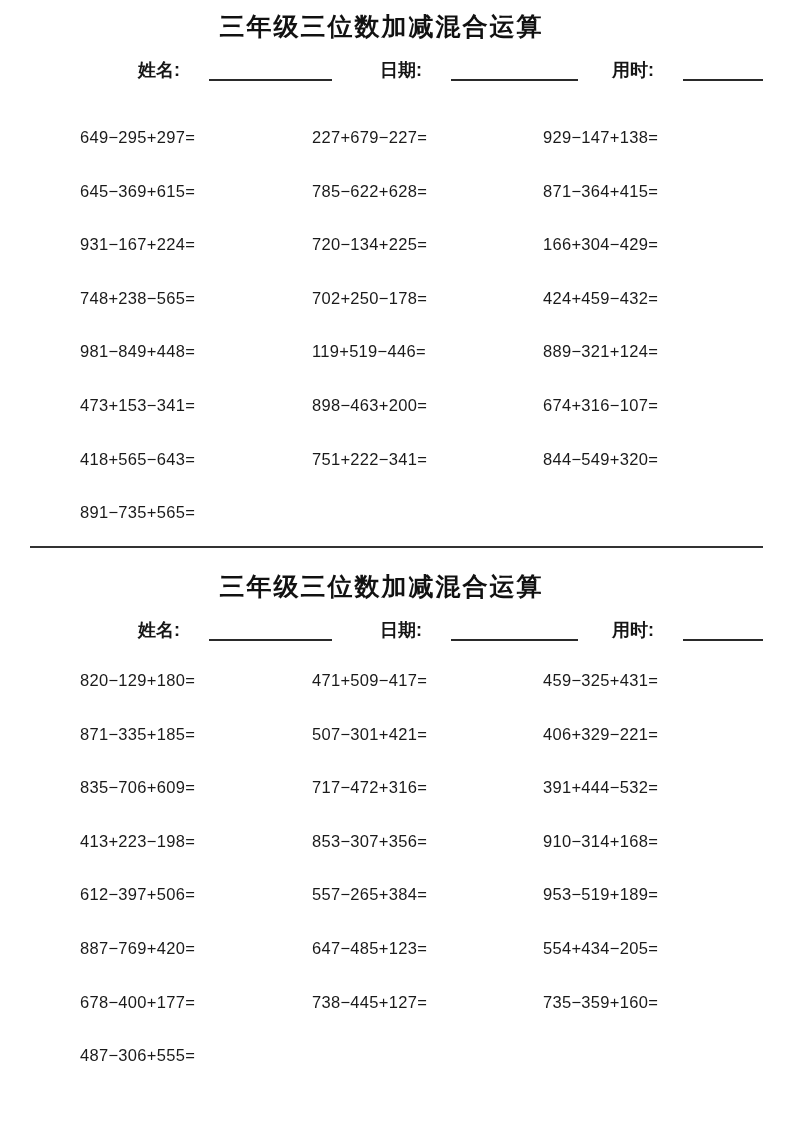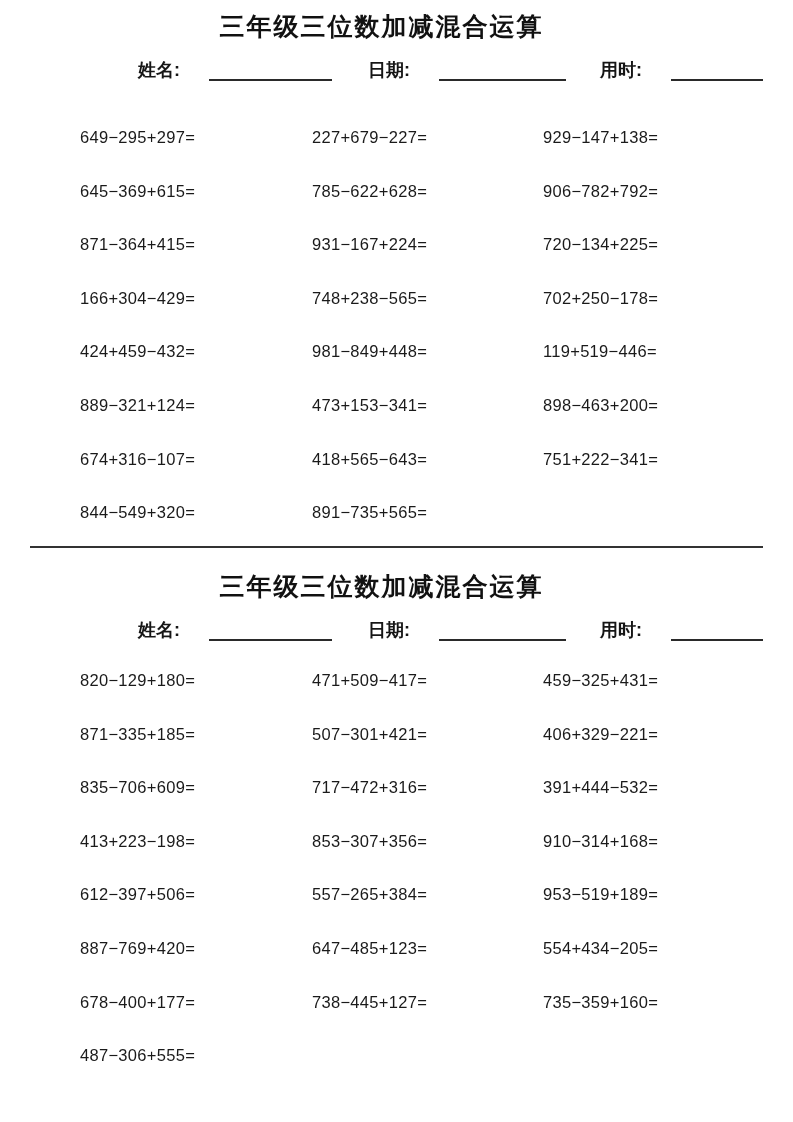--- a/index.html
+++ b/index.html
@@ -42,21 +42,21 @@
   .flabel { line-height: 22px; }
   .fline {
     display: inline-block;
     height: 20px;
     border-bottom: 2px solid #2a2a2a;
     margin-left: 5px;
   }
   .fline.name { width: 123px; }
   .fline.date { width: 127px; }
   .fline.time { width: 104px; }
-  .flabel.gap-md { margin-left: 12px; }
+  .flabel.gap-md { margin-left: 24px; }
   .flabel.gap-sm { margin-left: 10px; }
   .grid {
     position: absolute;
     left: 80px;
     display: grid;
     grid-template-columns: 232px 231px 250px;
     grid-auto-rows: 53.6px;
     font-size: 16.5px;
     font-weight: 400;
     letter-spacing: 0.3px;
@@ -97,21 +97,20 @@
     <span class="flabel gap-sm">用时:</span>
     <span class="fline time"></span>
   </div>
 
   <div class="grid g1">
     <div class="cell">649−295+297=</div>
     <div class="cell">227+679−227=</div>
     <div class="cell">929−147+138=</div>
     <div class="cell">645−369+615=</div>
     <div class="cell">785−622+628=</div>
-    <div class="cell">906−782+792=</div>
     <div class="cell">871−364+415=</div>
     <div class="cell">931−167+224=</div>
     <div class="cell">720−134+225=</div>
     <div class="cell">166+304−429=</div>
     <div class="cell">748+238−565=</div>
     <div class="cell">702+250−178=</div>
     <div class="cell">424+459−432=</div>
     <div class="cell">981−849+448=</div>
     <div class="cell">119+519−446=</div>
     <div class="cell">889−321+124=</div>

